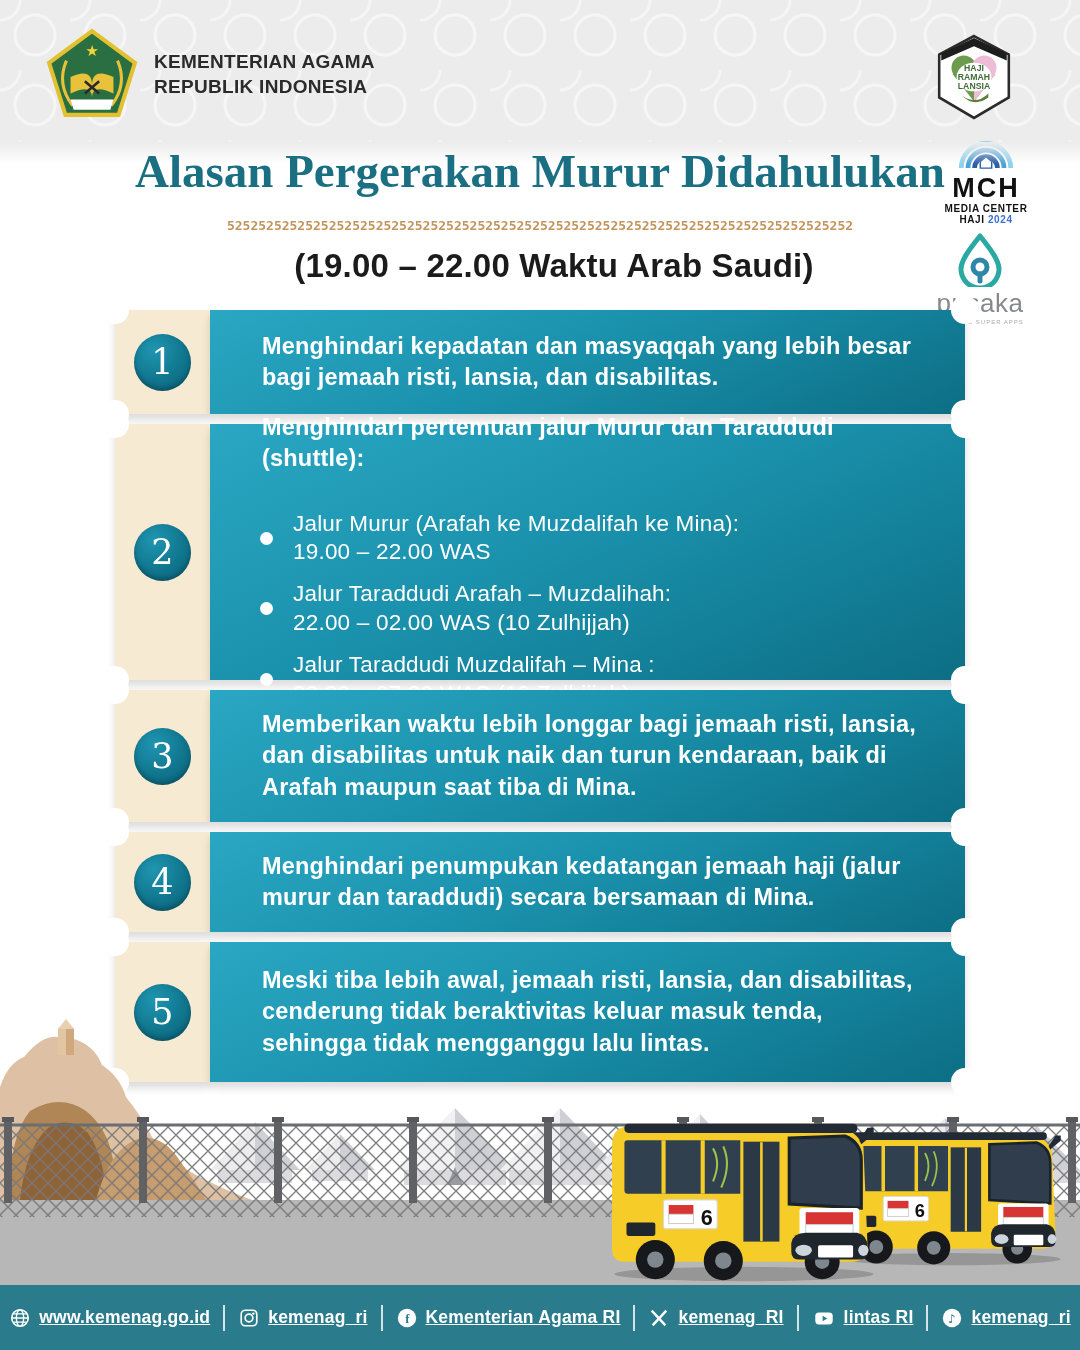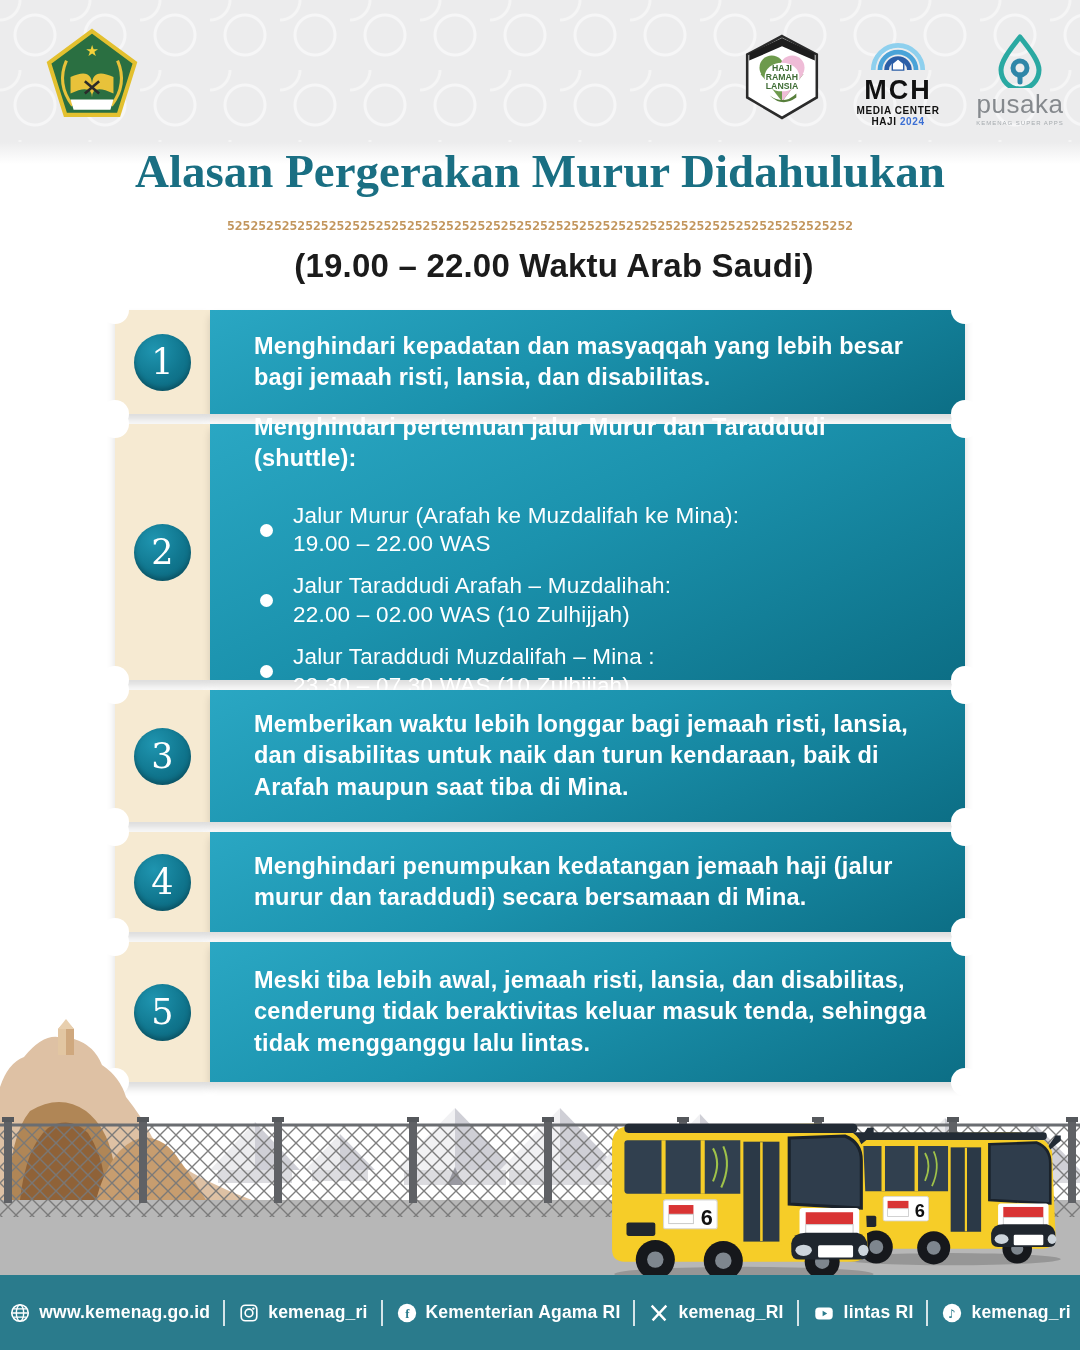--- a/index.html
+++ b/index.html
@@ -11,21 +11,21 @@
     background-image:
       radial-gradient(circle at 35px 35px, rgba(255,255,255,0) 18px, rgba(255,255,255,.55) 19px, rgba(255,255,255,.55) 21px, rgba(255,255,255,0) 22px),
       radial-gradient(circle at 0px 0px, rgba(255,255,255,0) 18px, rgba(255,255,255,.45) 19px, rgba(255,255,255,.45) 21px, rgba(255,255,255,0) 22px);
     background-size:70px 70px;}
   .header-band::after{content:"";position:absolute;left:0;bottom:-22px;width:100%;height:22px;
     background:linear-gradient(#ececed,rgba(236,236,237,0));}
 
   .gov{position:absolute;top:28px;left:46px;display:flex;align-items:center;gap:16px;}
   .gov-text{font-weight:bold;font-size:19px;line-height:1.32;color:#2b2b2b;letter-spacing:.3px;}
 
-  .partners{position:absolute;top:34px;right:14px;display:flex;align-items:flex-start;gap:24px;}
+  .partners{position:absolute;top:34px;right:42px;display:flex;align-items:flex-start;gap:8px;flex-direction:column;}
   .lansia{width:80px;text-align:center;}
   .mch{width:104px;text-align:center;line-height:1.05;}
   .mch-abbr{font-size:27px;font-weight:bold;color:#111;letter-spacing:2px;}
   .mch-l1{font-size:10px;font-weight:bold;color:#111;letter-spacing:.6px;margin-top:2px;}
   .mch-l2{font-size:10px;font-weight:bold;color:#111;letter-spacing:.6px;}
   .mch-l2 .yr{color:#3b6fd4;}
   .pusaka{width:92px;text-align:center;line-height:1;}
   .pusaka-name{font-size:26px;font-weight:normal;color:#85898d;letter-spacing:.5px;}
   .pusaka-cap{font-size:6px;color:#a6abaf;letter-spacing:1px;margin-top:3px;}
 
@@ -48,53 +48,57 @@
   .num{width:57px;height:57px;border-radius:50%;color:#fff;display:flex;align-items:center;justify-content:center;
        font-family:"DejaVu Serif",serif;font-size:35px;
        background:radial-gradient(circle at 35% 28%, #1f95b0 0%, #10768e 55%, #0b6379 100%);
        box-shadow:inset 0 -3px 5px rgba(0,0,0,.25);}
   .body{flex:1;position:relative;color:#fff;display:flex;flex-direction:column;justify-content:center;
         padding:16px 28px 16px 36px;
         background:linear-gradient(155deg,#2aa7c3 0%,#1b92ad 45%,#0c6e85 100%);
         box-shadow:0 6px 8px rgba(0,0,0,.14);}
   .body::before,.body::after{content:"";position:absolute;right:-14px;width:28px;height:28px;border-radius:50%;background:#fff;}
   .body::before{top:-14px;} .body::after{bottom:-14px;}
-  .body p{margin:8px;font-size:23.5px;font-weight:bold;line-height:1.34;letter-spacing:.2px;max-width:700px;}
+  .body p{margin:16px;font-size:23.5px;font-weight:bold;line-height:1.34;letter-spacing:.2px;max-width:700px;}
   .h1-105{height:104px;} .h2-256{height:256px;} .h3-132{height:132px;} .h4-100{height:100px;} .h5-140{height:140px;}
   .bullets{margin-top:6px;}
   .bullet{display:flex;align-items:center;gap:20px;margin-top:13px;padding-left:14px;}
   .dot{width:13px;height:13px;border-radius:50%;background:#fff;flex:none;}
   .bl{font-size:22.5px;font-weight:normal;line-height:1.28;letter-spacing:.2px;}
 
   
   .scene{position:absolute;left:0;top:1015px;width:1080px;height:270px;}
 
   
-  .footer{position:absolute;left:0;bottom:0;width:100%;height:75px;background:#2a7b8c;
-    display:flex;align-items:center;justify-content:center;gap:13px;color:#fff;}
+  .footer{position:absolute;left:0;bottom:0;width:100%;height:65px;background:#2a7b8c;
+    display:flex;align-items:center;justify-content:center;gap:13px;color:#fff;text-decoration:underline;}
   .flink{display:flex;align-items:center;gap:8px;font-size:17.5px;font-weight:bold;letter-spacing:.2px;white-space:nowrap;}
   .fsep{width:2px;height:26px;background:rgba(255,255,255,.8);flex:none;}
   .ficon{display:block;}
 </style>
 </head>
 <body>
 
 <div class="page">
 
   <div class="header-band">
     <div class="gov">
       <svg width="92" height="92" viewBox="0 0 90 90">
         <polygon points="45,3 87,34 71,85 19,85 3,34" fill="#2a6f41" stroke="#e3c02f" stroke-width="4"></polygon>
         <text x="45" y="27" text-anchor="middle" font-size="15" fill="#f3d23a">★</text>
         <path d="M20 32 Q10 55 26 76" stroke="#e8c23a" stroke-width="3" fill="none"></path>
         <path d="M70 32 Q80 55 64 76" stroke="#e8c23a" stroke-width="3" fill="none"></path>
         <path d="M24 48 Q45 38 45 56 Q45 38 66 48 L66 64 Q45 54 45 68 Q45 54 24 64 Z" fill="#e8c23a"></path>
         <path d="M38 52 L52 64 M52 52 L38 64" stroke="#2a2a2a" stroke-width="2.5"></path>
         <polygon points="24,70 66,70 63,80 27,80" fill="#ffffff"></polygon>
       </svg>
+      <div class="gov-text">
+        <div>KEMENTERIAN AGAMA</div>
+        <div>REPUBLIK INDONESIA</div>
+      </div>
     </div>
 
     <div class="partners">
       <div class="lansia">
         <svg width="80" height="86" viewBox="0 0 76 84">
           <polygon points="38,2 72,20 72,62 38,82 4,62 4,20" fill="#ffffff" stroke="#2b2b2b" stroke-width="2.5"></polygon>
           <polygon points="6,19 38,4 70,19 70,26 38,12 6,26" fill="#1d1d1d"></polygon>
           <circle cx="28" cy="33" r="12" fill="#6d9a4c"></circle>
           <circle cx="48" cy="33" r="12" fill="#efbcd7"></circle>
           <polygon points="17,39 59,39 38,66" fill="#6d9a4c"></polygon>

